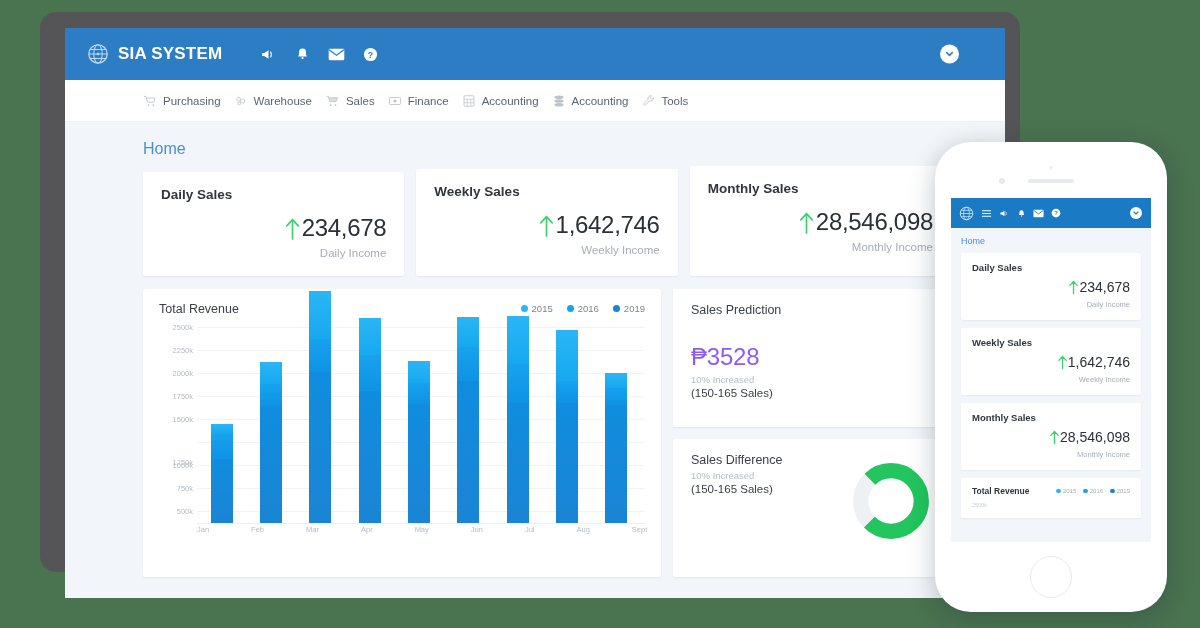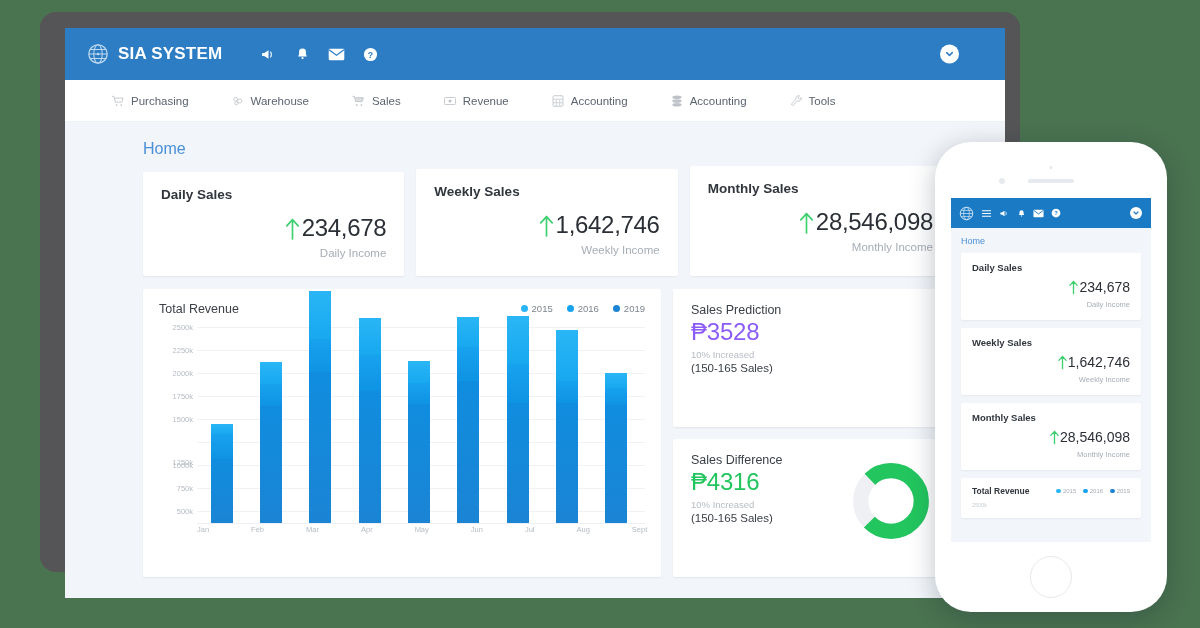--- a/index.html
+++ b/index.html
@@ -47,21 +47,21 @@
     transform: translateY(-50%);
     width: 19px; height: 19px; border-radius: 50%;
     background: #fff;
     display: flex; align-items: center; justify-content: center;
   }
 
   
   .navbar {
     height: 42px; background: #fff;
     display: flex; align-items: center;
-    padding-left: 46px; gap: 42px;
+    padding-left: 78px; gap: 13px;
     border-bottom: 1px solid #eef1f5;
   }
   .nav-item {
     display: flex; align-items: center; gap: 6px;
     color: #5c6470; font-size: 11.5px;
   }
   .nav-item svg { display: block; opacity: .55; }
 
   
   .content { padding: 18px 54px 0 78px; }
@@ -126,21 +126,21 @@
 
   
   .side-col { display: flex; flex-direction: column; gap: 12px; flex: 1; }
   .side-card {
     background: #fff; border-radius: 2px;
     padding: 14px 18px 14px;
     box-shadow: 0 1px 2px rgba(30,50,80,.07);
     position: relative; height: 138px;
   }
   .side-title { font-size: 12.5px; color: #3b4048; }
-  .side-amount { font-size: 24px; margin-top: 1px; letter-spacing: -.2px; }
+  .side-amount { font-size: 24px; margin-top: 26px; letter-spacing: -.2px; }
   .side-amount.purple { color: #8b5cf6; }
   .side-amount.green { color: #22c55e; }
   .side-inc { font-size: 9.5px; color: #b6bcc4; margin-top: 3px; }
   .side-range { font-size: 11.5px; color: #3b4048; margin-top: 2px; }
   .side-graphic { position: absolute; right: 20px; top: 26px; }
   .gauge-val {
     position: absolute; width: 100%; text-align: center;
     bottom: -2px; font-size: 9px; color: #6d8fd6;
   }
 
@@ -267,21 +267,21 @@
           <circle cx="9" cy="19" r="1.6" fill="#8b939d"></circle>
             <circle cx="17" cy="19" r="1.6" fill="#8b939d"></circle>
         </svg>
         <span>Sales</span>
       </div>
       <div class="nav-item">
         <svg width="14" height="14" viewBox="0 0 24 24">
           <rect x="2.5" y="6" width="19" height="12" rx="1.6" stroke="#8b939d" stroke-width="1.5" fill="none"></rect>
           <circle cx="12" cy="12" r="2.6" fill="#8b939d"></circle>
         </svg>
-        <span>Revenue</span>
+        <span>Finance</span>
       </div>
       <div class="nav-item">
         <svg width="14" height="14" viewBox="0 0 24 24">
           <rect x="3.5" y="3" width="17" height="18" rx="1.6" stroke="#8b939d" stroke-width="1.5" fill="none"></rect>
           <path d="M3.5 9h17M9 9v12M15 9v12M3.5 15h17" stroke="#8b939d" stroke-width="1.2"></path>
         </svg>
         <span>Accounting</span>
       </div>
       <div class="nav-item">
         <svg width="14" height="14" viewBox="0 0 24 24">
@@ -451,21 +451,20 @@
 
           <div class="side-card">
             <div class="side-title">Sales Prediction</div>
             <div class="side-amount purple">₱3528</div>
             <div class="side-inc">10% Increased</div>
             <div class="side-range">(150-165 Sales)</div>
           </div>
 
           <div class="side-card">
             <div class="side-title">Sales Difference</div>
-            <div class="side-amount green">₱4316</div>
             <div class="side-inc">10% Increased</div>
             <div class="side-range">(150-165 Sales)</div>
             <div class="side-graphic" style="top:22px">
               <svg width="80" height="80" viewBox="0 0 42 42">
                 <circle cx="21" cy="21" r="15.9" fill="none" stroke="#eef0f3" stroke-width="8"></circle>
                 <circle id="donut" cx="21" cy="21" r="15.9" fill="none" stroke="#22c55e" stroke-width="8" stroke-dasharray="75 25" stroke-dashoffset="12.5" transform="rotate(-90 21 21)"></circle>
               </svg>
             </div>
           </div>
 

